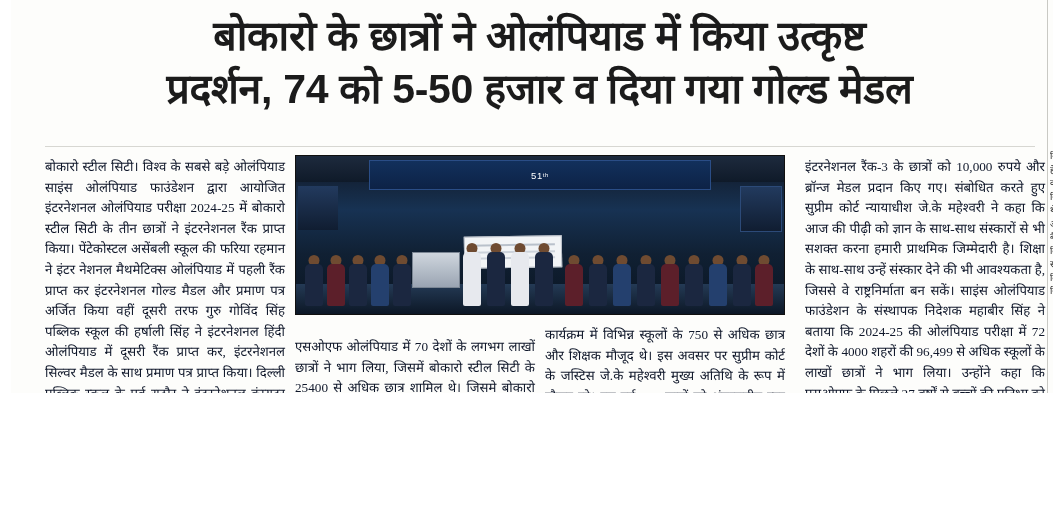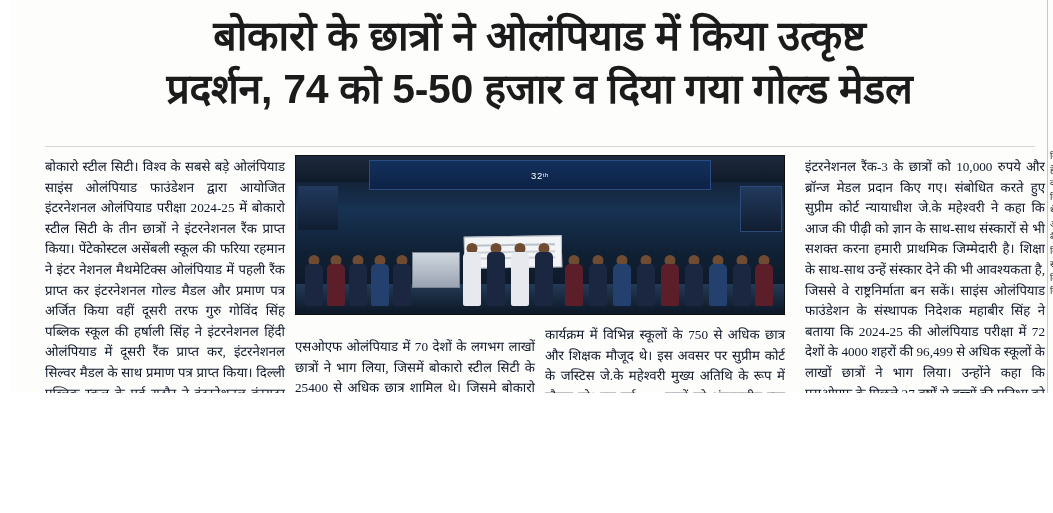--- a/index.html
+++ b/index.html
@@ -217,21 +217,21 @@
   <div class="headline">बोकारो के छात्रों ने ओलंपियाड में किया उत्कृष्ट
 प्रदर्शन, 74 को 5-50 हजार व दिया गया गोल्ड मेडल</div>
   <div class="headline-rule"></div>
 
   <div class="photo">
     <div class="hall-bg"></div>
     <div class="ceiling"></div>
     <div class="left-screen"></div>
     <div class="right-screen"></div>
     <div class="banner">
-      <span>32</span>
+      <span>51</span>
         <sup>th</sup>
     </div>
     <div class="stage-floor"></div>
     <div class="podium"></div>
     <div class="cheque"></div>
     <div class="crowd">
       <div class="person" style="left:8px">
           <div class="head"></div>
           <div class="body"></div>
         </div>

